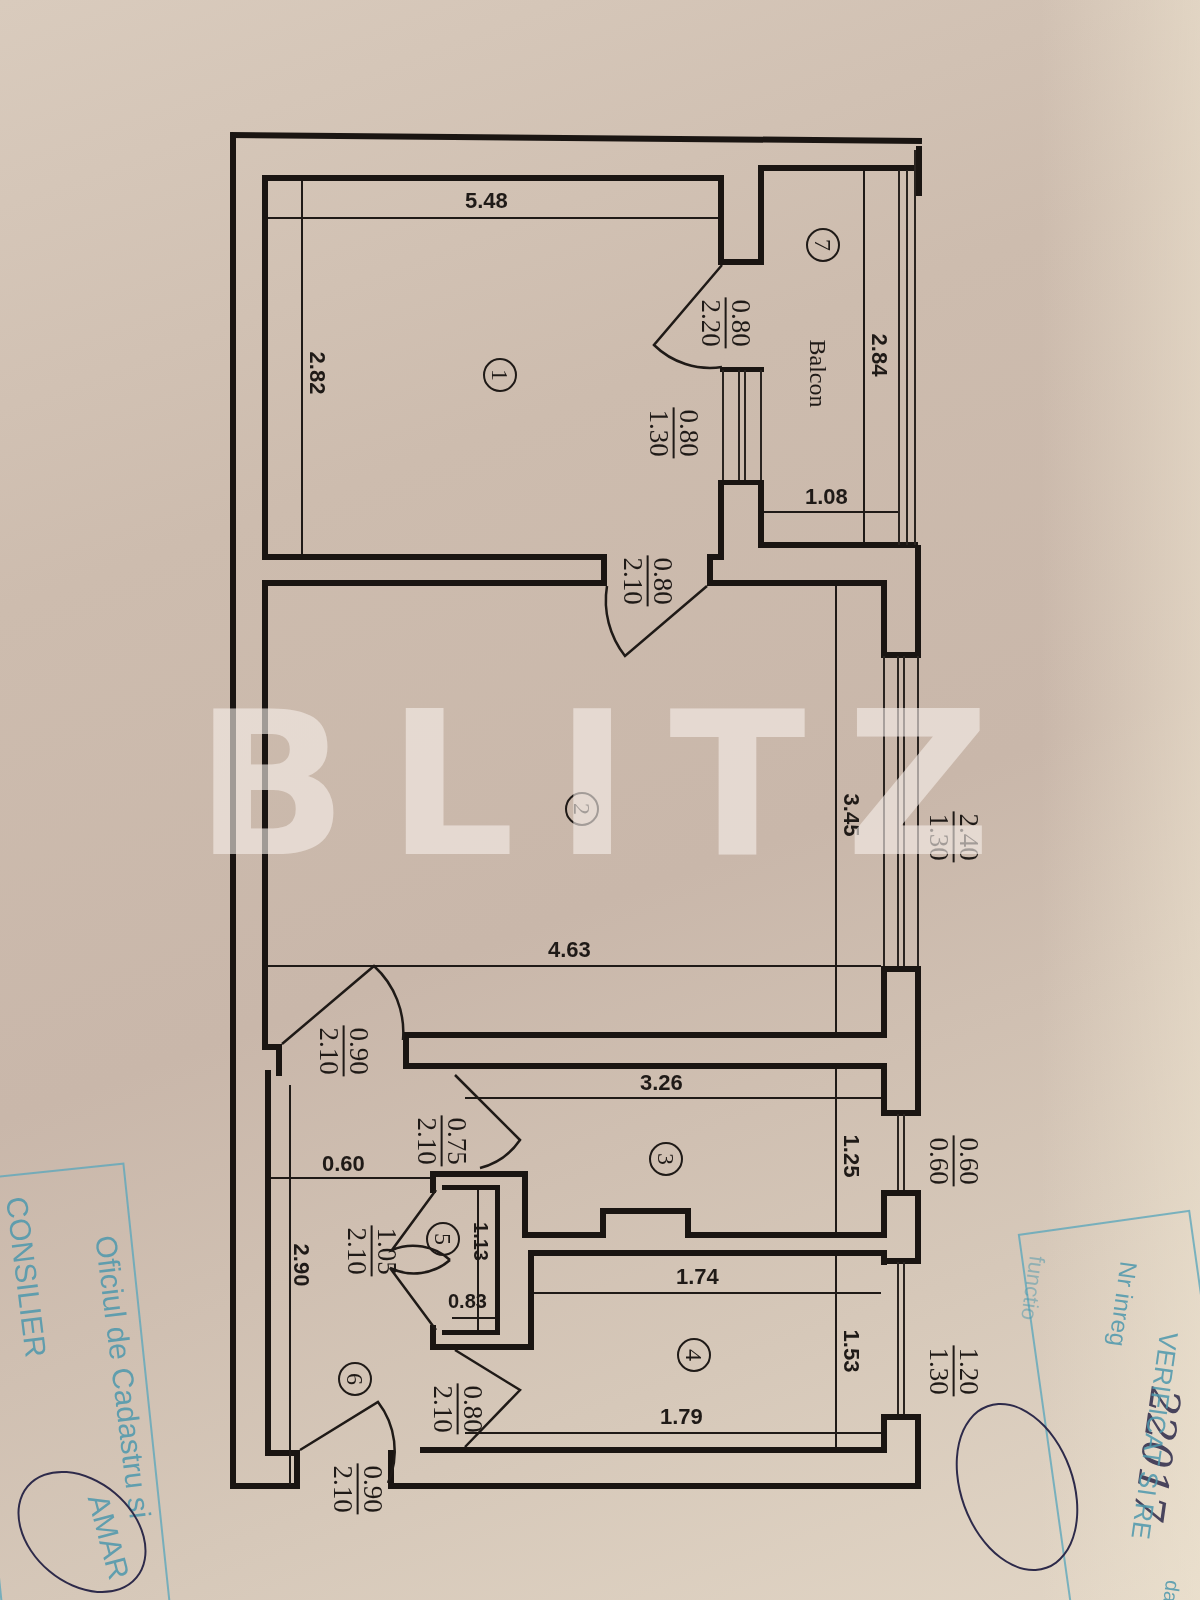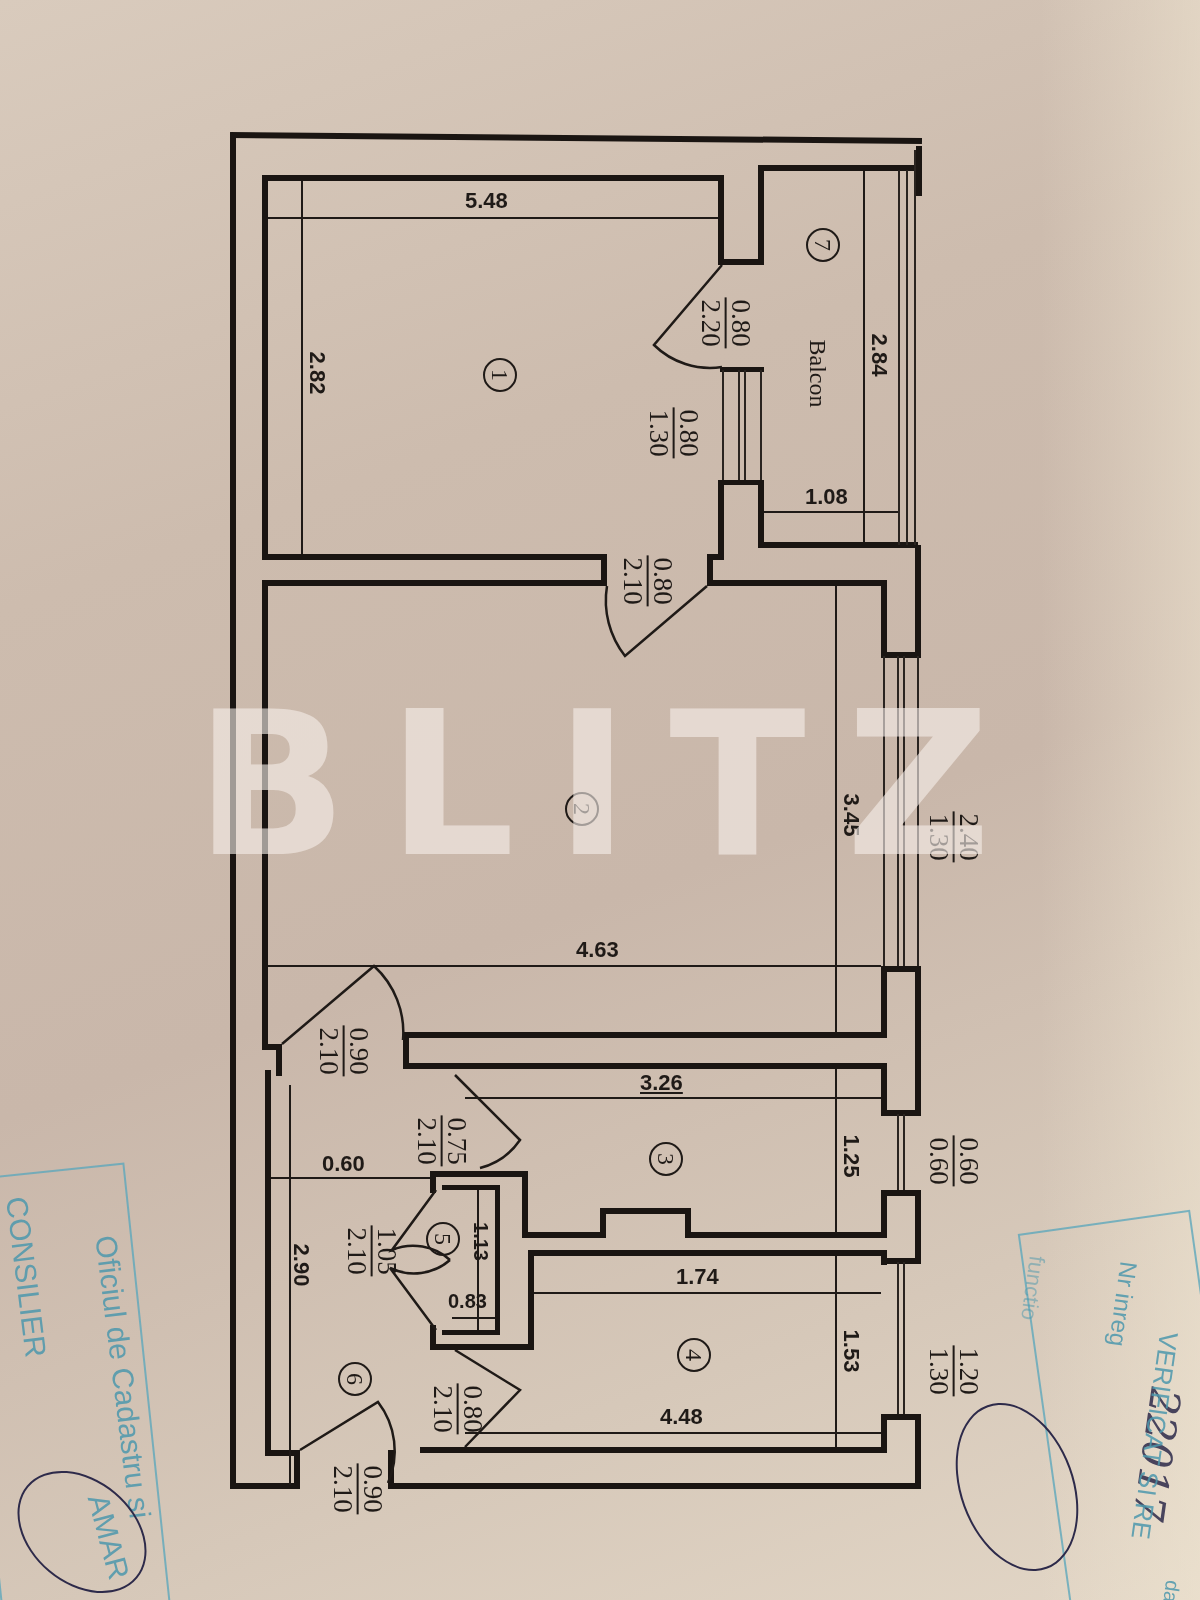--- a/index.html
+++ b/index.html
@@ -189,26 +189,26 @@
       <path d="M455 1350 L520 1390 L465 1447"></path>
 
       <path d="M300 1450 L378 1402 A80 80 0 0 1 388 1483"></path>
     </g>
   </svg>
 
   <div class="label" style="left:465px;top:188px;">5.48</div>
   <div class="label rot90" style="left:296px;top:360px;">2.82</div>
   <div class="label rot90" style="left:858px;top:342px;">2.84</div>
   <div class="label" style="left:805px;top:484px;">1.08</div>
-  <div class="label" style="left:576px;top:937px;">4.63</div>
+  <div class="label" style="left:548px;top:937px;">4.63</div>
   <div class="label rot90" style="left:830px;top:802px;">3.45</div>
-  <div class="label" style="left:640px;top:1070px;text-decoration:underline;">3.26</div>
+  <div class="label" style="left:640px;top:1070px;">3.26</div>
   <div class="label rot90" style="left:830px;top:1143px;">1.25</div>
   <div class="label" style="left:676px;top:1264px;">1.74</div>
-  <div class="label" style="left:660px;top:1404px;">4.48</div>
+  <div class="label" style="left:660px;top:1404px;">1.79</div>
   <div class="label rot90" style="left:830px;top:1338px;">1.53</div>
   <div class="label rot90" style="left:461px;top:1230px;font-size:20px;">1.13</div>
   <div class="label" style="left:448px;top:1290px;font-size:20px;">0.83</div>
   <div class="label" style="left:322px;top:1151px;">0.60</div>
   <div class="label rot90" style="left:280px;top:1252px;">2.90</div>
 
   <div class="frac" style="left:700px;top:294px;">
     <span class="num">0.80</span>
     <span>2.20</span>
   </div>

